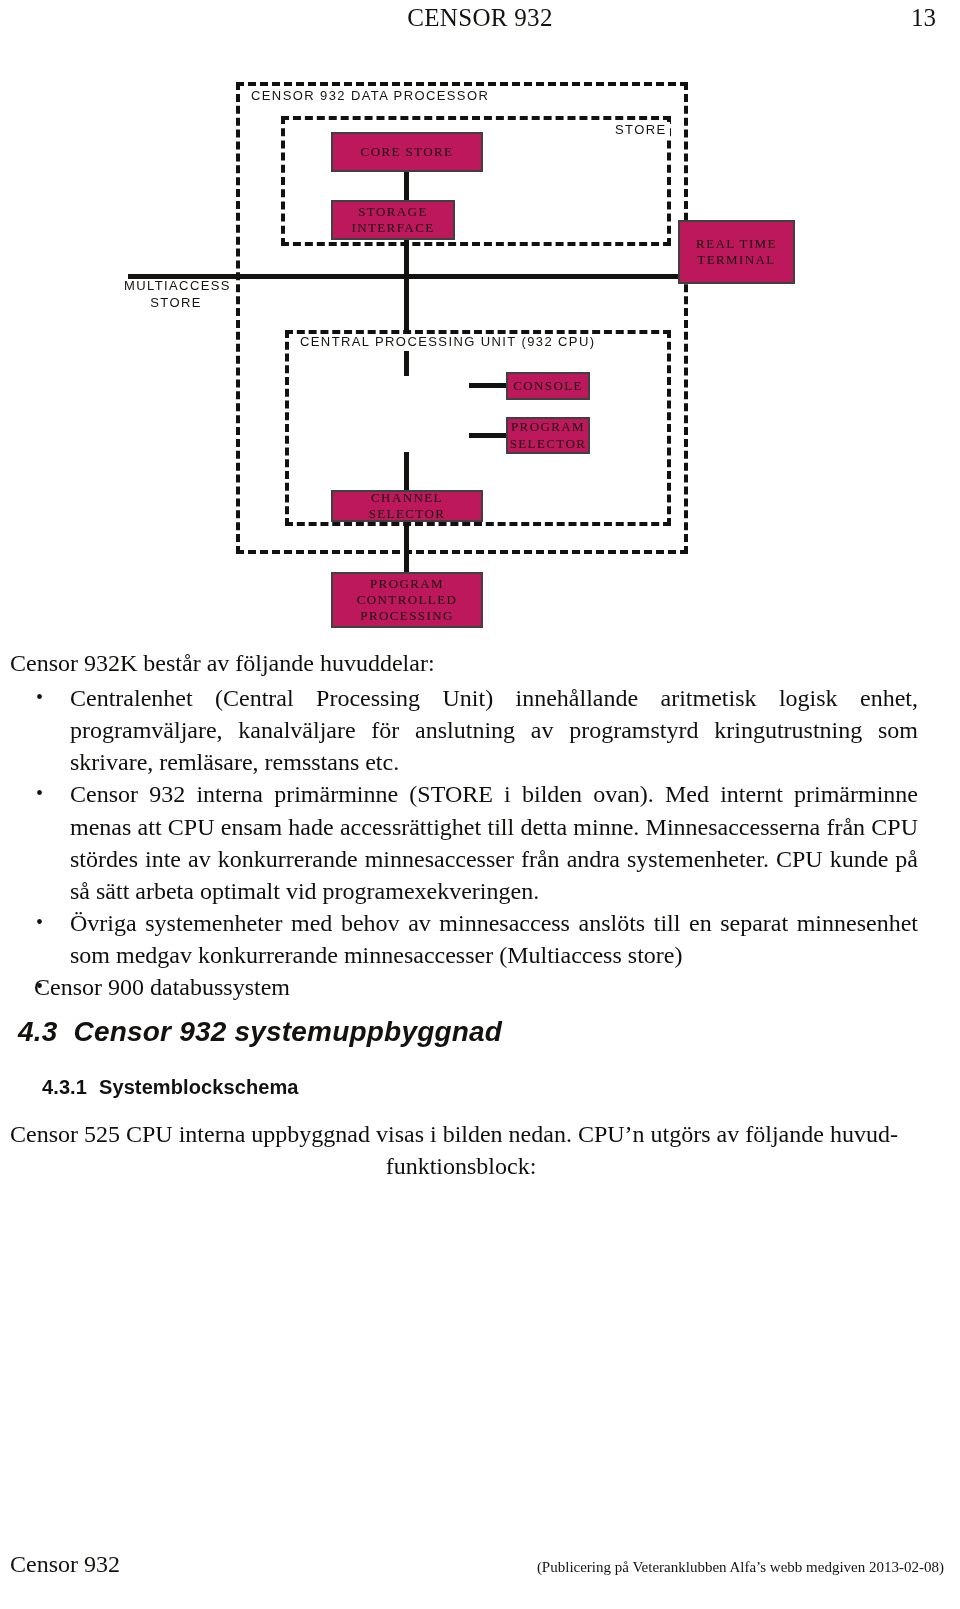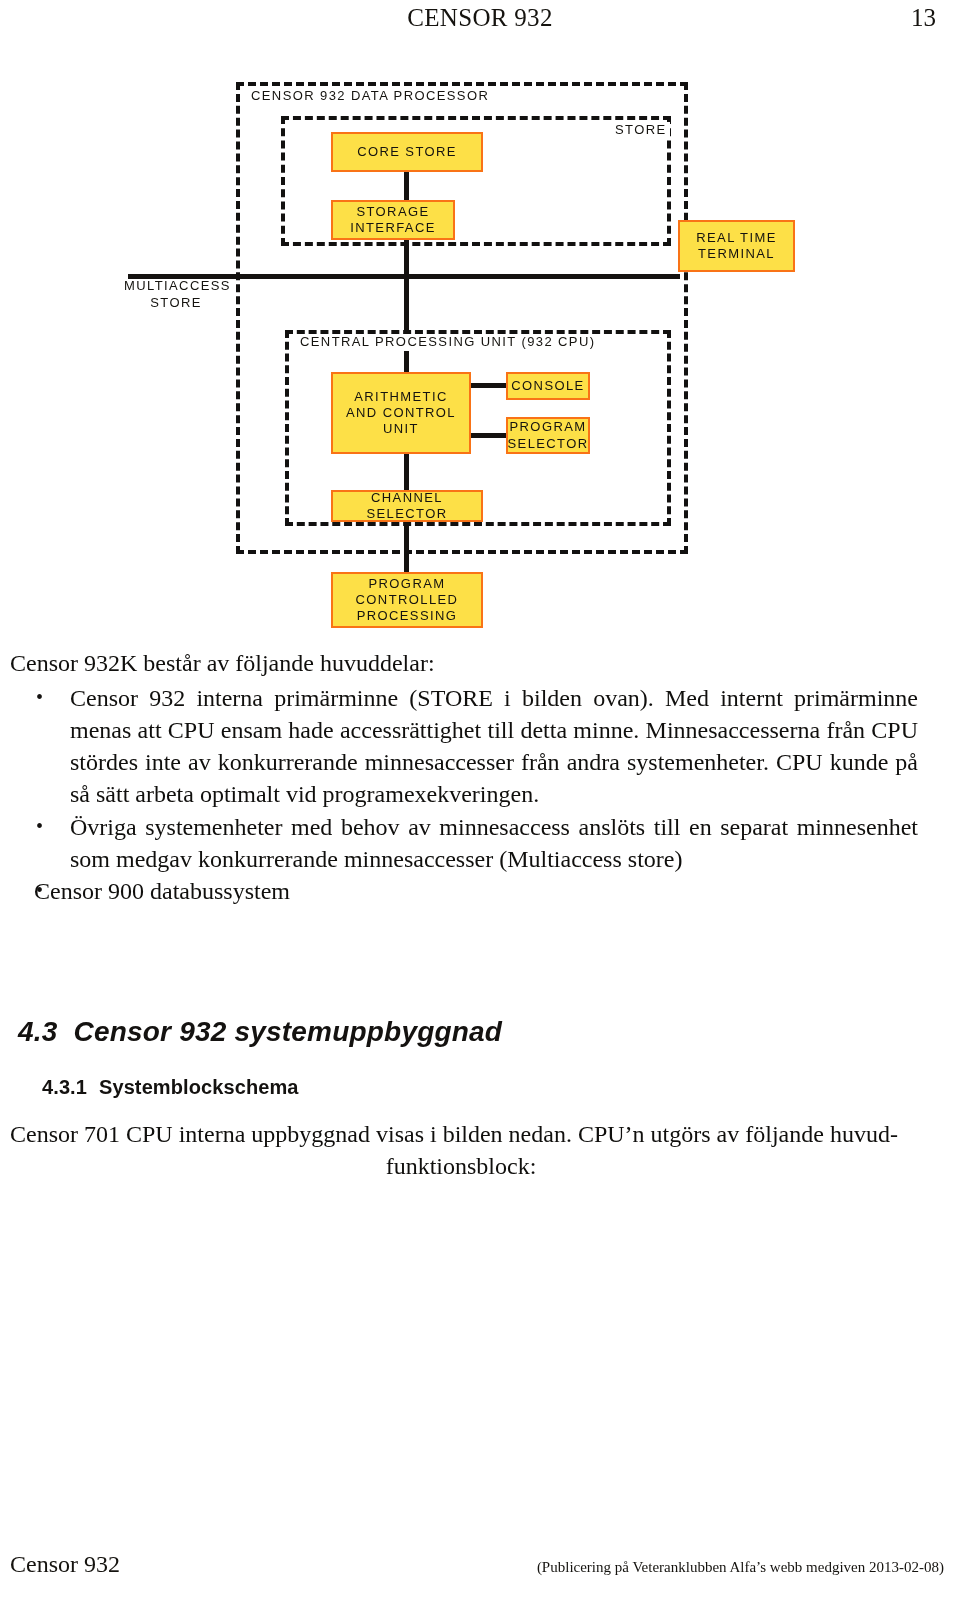--- a/index.html
+++ b/index.html
@@ -65,41 +65,41 @@
     box-sizing: border-box;
     background: transparent;
   }
   #dash-dp   { left: 236px; top: 20px;  width: 452px; height: 472px; }
   #dash-store{ left: 281px; top: 54px;  width: 390px; height: 130px; }
   #dash-cpu  { left: 285px; top: 268px; width: 386px; height: 196px; }
 
   
   .box {
     position: absolute;
-    border: 2px solid #f97316;
+    border: 2px solid #404040;
     box-sizing: border-box;
-    background: #fde047;
+    background: #be185d;
     display: flex;
     align-items: center;
     justify-content: center;
     text-align: center;
-    font-family: Liberation Sans, sans-serif;
+    font-family: Liberation Serif, serif;
     font-size: 13px;
     letter-spacing: 1.4px;
     line-height: 1.25;
     color: #15130f;
     z-index: 4;
   }
   #box-core     { left: 331px; top: 70px;  width: 152px; height: 40px; }
   #box-stgif    { left: 331px; top: 138px; width: 124px; height: 40px; }
   #box-acu      { left: 331px; top: 310px; width: 140px; height: 82px; }
   #box-console  { left: 506px; top: 310px; width: 84px;  height: 28px; }
   #box-progsel  { left: 506px; top: 355px; width: 84px;  height: 37px; }
   #box-chsel    { left: 331px; top: 428px; width: 152px; height: 32px; }
-  #box-rtt      { left: 678px; top: 158px; width: 117px; height: 52px; }
+  #box-rtt      { left: 678px; top: 158px; width: 117px; height: 64px; }
   #box-pcp      { left: 331px; top: 510px; width: 152px; height: 56px; }
 
   
   .wire {
     position: absolute;
     background: #141210;
     z-index: 2;
   }
   .wire.v { width: 5px; }
   .wire.h { height: 5px; }
@@ -278,27 +278,20 @@
       <span>CORE STORE</span>
     </div>
 
     <div class="box" id="box-stgif">
       <span>
         <span>STORAGE</span><br>
         <span>INTERFACE</span>
       </span>
     </div>
 
-    <div class="box" id="box-acu">
-      <span>
-        <span>ARITHMETIC</span><br>
-        <span>AND CONTROL</span><br>
-        <span>UNIT</span>
-      </span>
-    </div>
 
     <div class="box" id="box-console">
       <span>CONSOLE</span>
     </div>
 
     <div class="box" id="box-progsel">
       <span>
         <span>PROGRAM</span><br>
         <span>SELECTOR</span>
       </span>
@@ -323,35 +316,36 @@
       </span>
     </div>
 
   </div>
 </div>
 
 <div class="body-copy">
   <p class="lead">Censor 932K består av följande huvuddelar:</p>
 
   <ul class="bullets">
+    <li>Centralenhet (Central Processing Unit) innehållande aritmetisk logisk enhet, programväljare, kanalväljare för anslutning av programstyrd kringutrustning som skrivare, remläsare, remsstans etc.</li>
     <li>Censor 932 interna primärminne (STORE i bilden ovan). Med internt primärminne menas att CPU ensam hade accessrättighet till detta minne. Minnesaccesserna från CPU stördes inte av konkurrerande minnesaccesser från andra systemenheter. CPU kunde på så sätt arbeta optimalt vid programexekveringen.</li>
     <li>Övriga systemenheter med behov av minnesaccess anslöts till en separat minnesenhet som medgav konkurrerande minnesaccesser (Multiaccess store)</li>
     <li class="nojust">Censor 900 databussystem</li>
   </ul>
 </div>
 
 <div class="h2">
   <span class="num">4.3</span><span>Censor 932 systemuppbyggnad</span>
 </div>
 
 <div class="h3">
   <span class="num">4.3.1</span><span>Systemblockschema</span>
 </div>
 
 <div class="tail">
-  <span>Censor 701 CPU interna uppbyggnad visas i bilden nedan. CPU’n utgörs av följande huvud-</span>
+  <span>Censor 525 CPU interna uppbyggnad visas i bilden nedan. CPU’n utgörs av följande huvud-</span>
   <span class="last">funktionsblock:</span>
 </div>
 
 <div class="page-foot">
   <div class="foot-left">Censor 932</div>
   <div class="foot-right">(Publicering på Veteranklubben Alfa’s webb medgiven 2013-02-08)</div>
 </div>
 
 </body></html>

